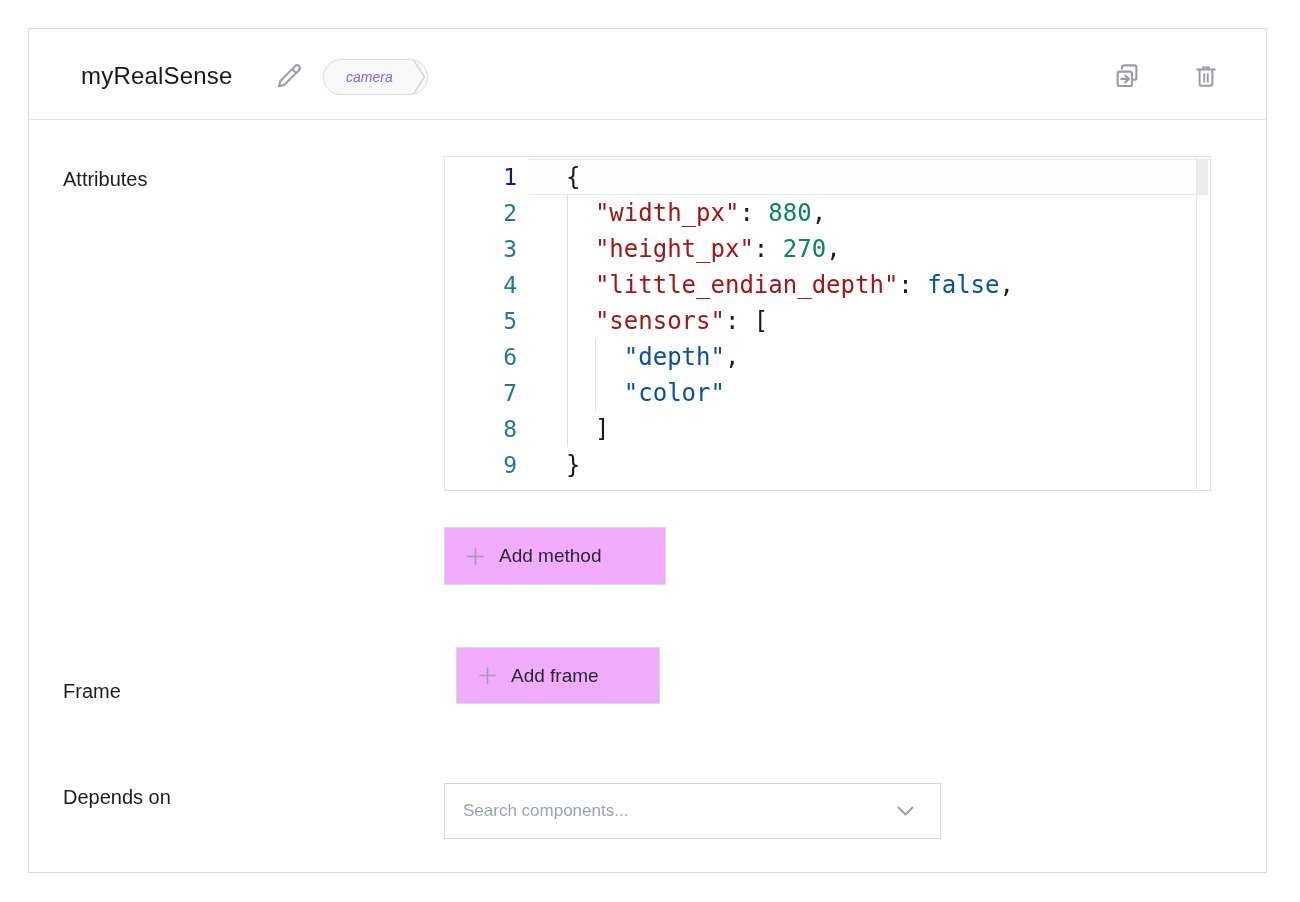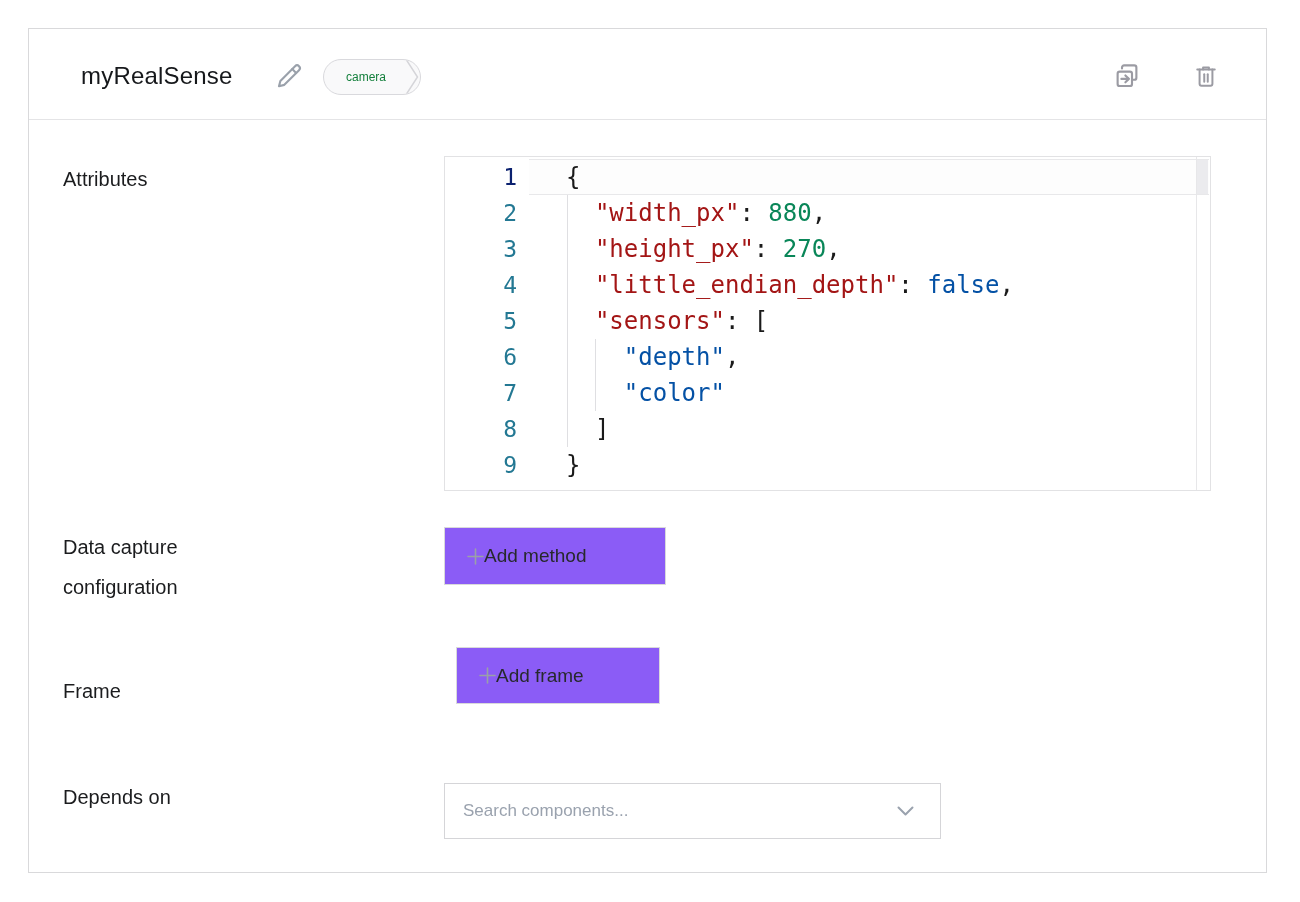--- a/index.html
+++ b/index.html
@@ -23,35 +23,35 @@
               display:flex; align-items:center; justify-content:center;
               background:transparent; border:none; cursor:pointer; padding:0; }
   .edit-btn { left:240px; }
   .dup-btn  { left:1078px; }
   .del-btn  { left:1157px; }
 
   .type-pill { position:absolute; left:294px; top:30px; height:36px;
                display:inline-flex; align-items:center;
                border:1px solid #d9d9dd; border-radius:18px;
                background:#f9f9fa; overflow:hidden; }
-  .type-pill .seg { font-size:12px; color:#15803d; line-height:34px; white-space:nowrap; }
+  .type-pill .seg { font-size:14px; color:#8b5cf6; line-height:34px; white-space:nowrap;font-style:italic; }
   .type-pill .seg.type  { padding:0 18px 0 22px; }
   .type-pill .seg.model { padding:0 24px 0 14px; }
   .pill-sep { flex:0 0 auto; height:36px; }
 
   
   .field-label { position:absolute; left:34px; font-size:20px; color:#1b1c1e; line-height:40px; }
   .lbl-attributes { top:130px;text-align:center; }
   .lbl-dcc        { top:498px; width:200px; }
   .lbl-frame      { top:642px; }
   .lbl-depends    { top:748px;text-align:right; }
 
   .add-btn { position:absolute; left:415px; height:58px;
-             display:flex; align-items:center; padding:0 24px 0 22px;
-             background:#8b5cf6; border:1px solid #d9d9db; cursor:pointer;
+             display:flex; align-items:center; gap:15px; padding:0 24px 0 22px;
+             background:#f0abfc; border:1px solid #d9d9db; cursor:pointer;
              font-family:"Liberation Sans", sans-serif; font-size:19px; color:#27292c; }
   .btn-add-method { top:498px; width:222px; }
   .btn-add-frame  { top:618px; width:204px; height:57px;margin-left:12px; }
 
   .select-box { position:absolute; left:415px; top:754px; width:497px; height:56px;
                 border:1px solid #d5d5d8; background:#fff; display:flex; align-items:center; }
   .select-box input { flex:1; border:none; outline:none; background:transparent;
                       font-family:"Liberation Sans", sans-serif; font-size:17px;
                       color:#33363b; padding:0 0 0 18px; }
   .select-box input::placeholder { color:#9aa2ae; }
@@ -170,21 +170,20 @@
         </div>
         <div class="code-line" style="top: 290px;">
           <div class="ln">9</div>
           <div class="code"><span class="tk-p">}</span></div>
         </div>
       </div>
     <div class="sb-track-line"></div>
     <div class="sb-marker"></div>
   </div>
 
-  <div class="field-label lbl-dcc">Data capture configuration</div>
   <button class="add-btn btn-add-method">
     <span style="display:flex;">
       <svg width="17" height="17" viewBox="0 0 17 17" stroke="#9aa0a8" stroke-width="1.6" stroke-linecap="round">
         <path d="M8.5 1v15M1 8.5h15"></path>
       </svg>
     </span>
     <span>Add method</span>
   </button>
 
   <div class="field-label lbl-frame">Frame</div>

